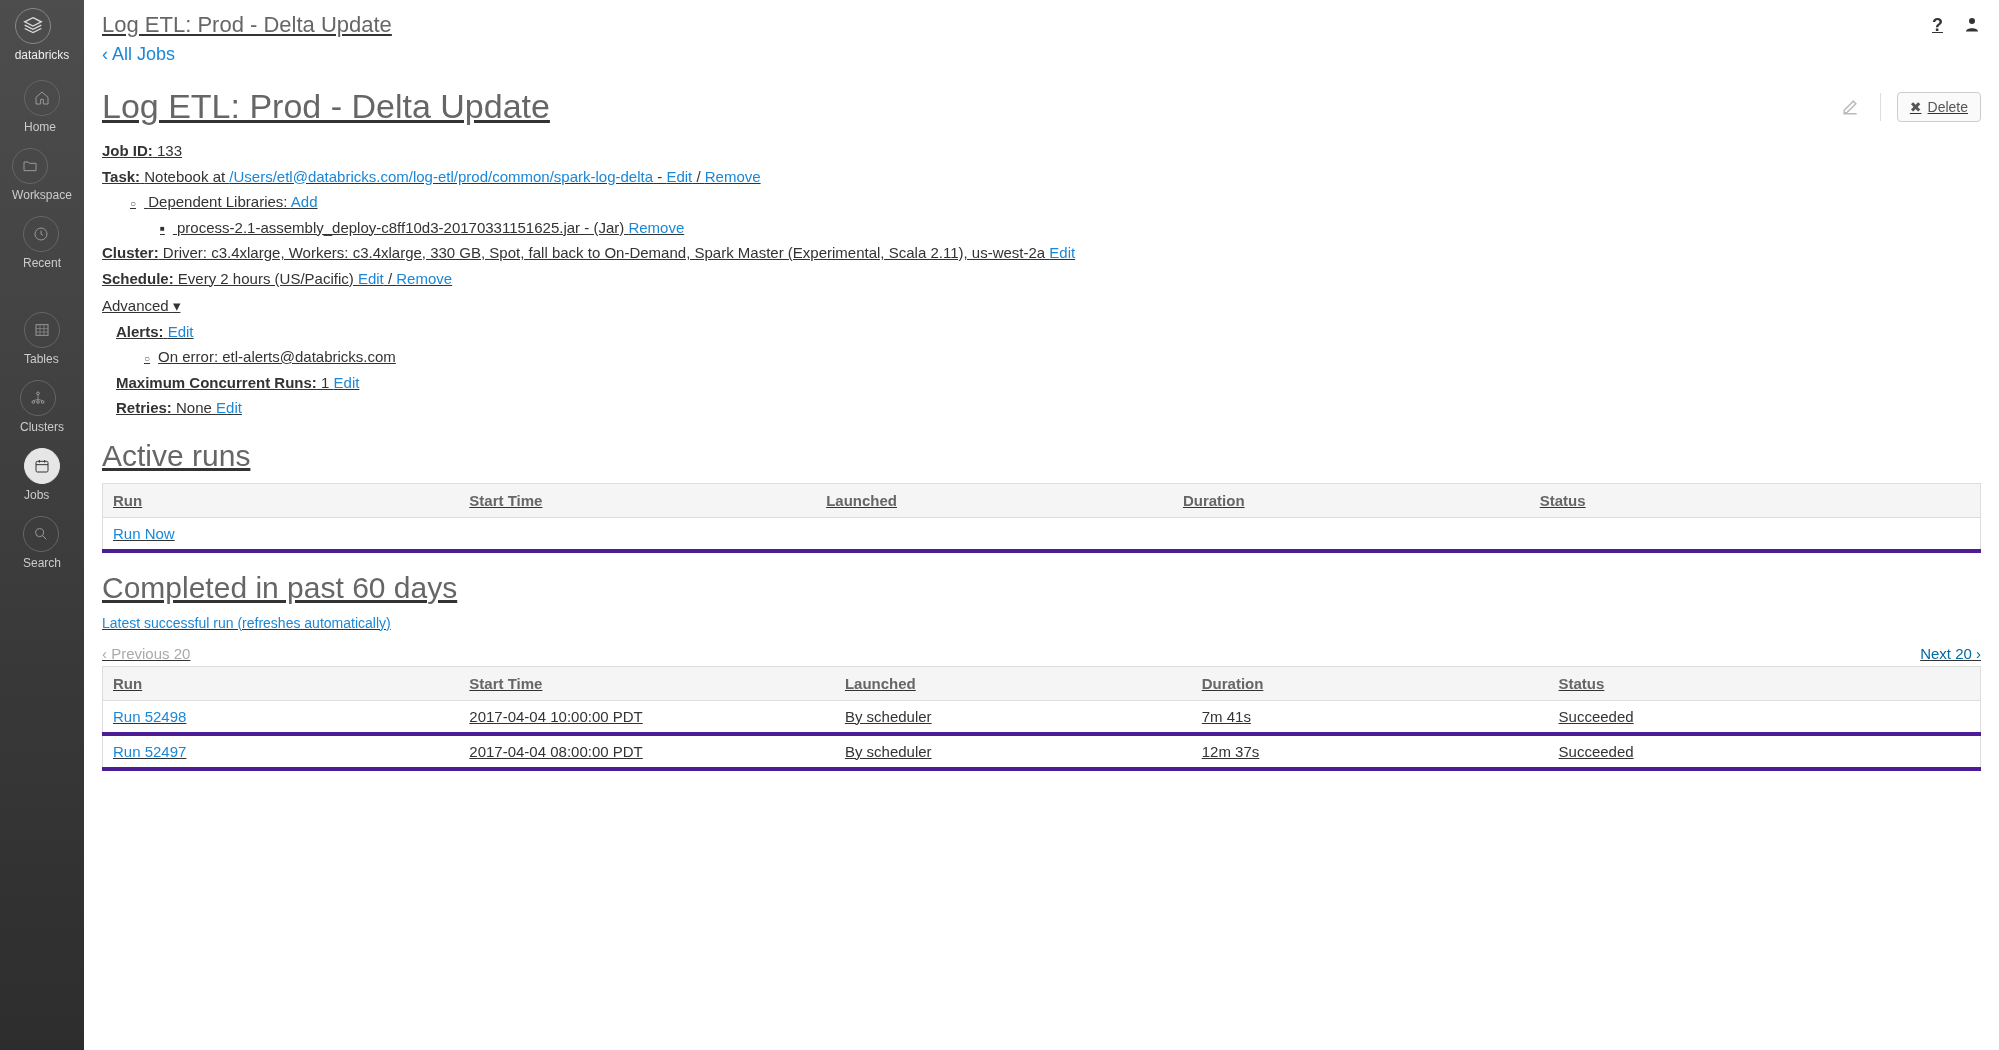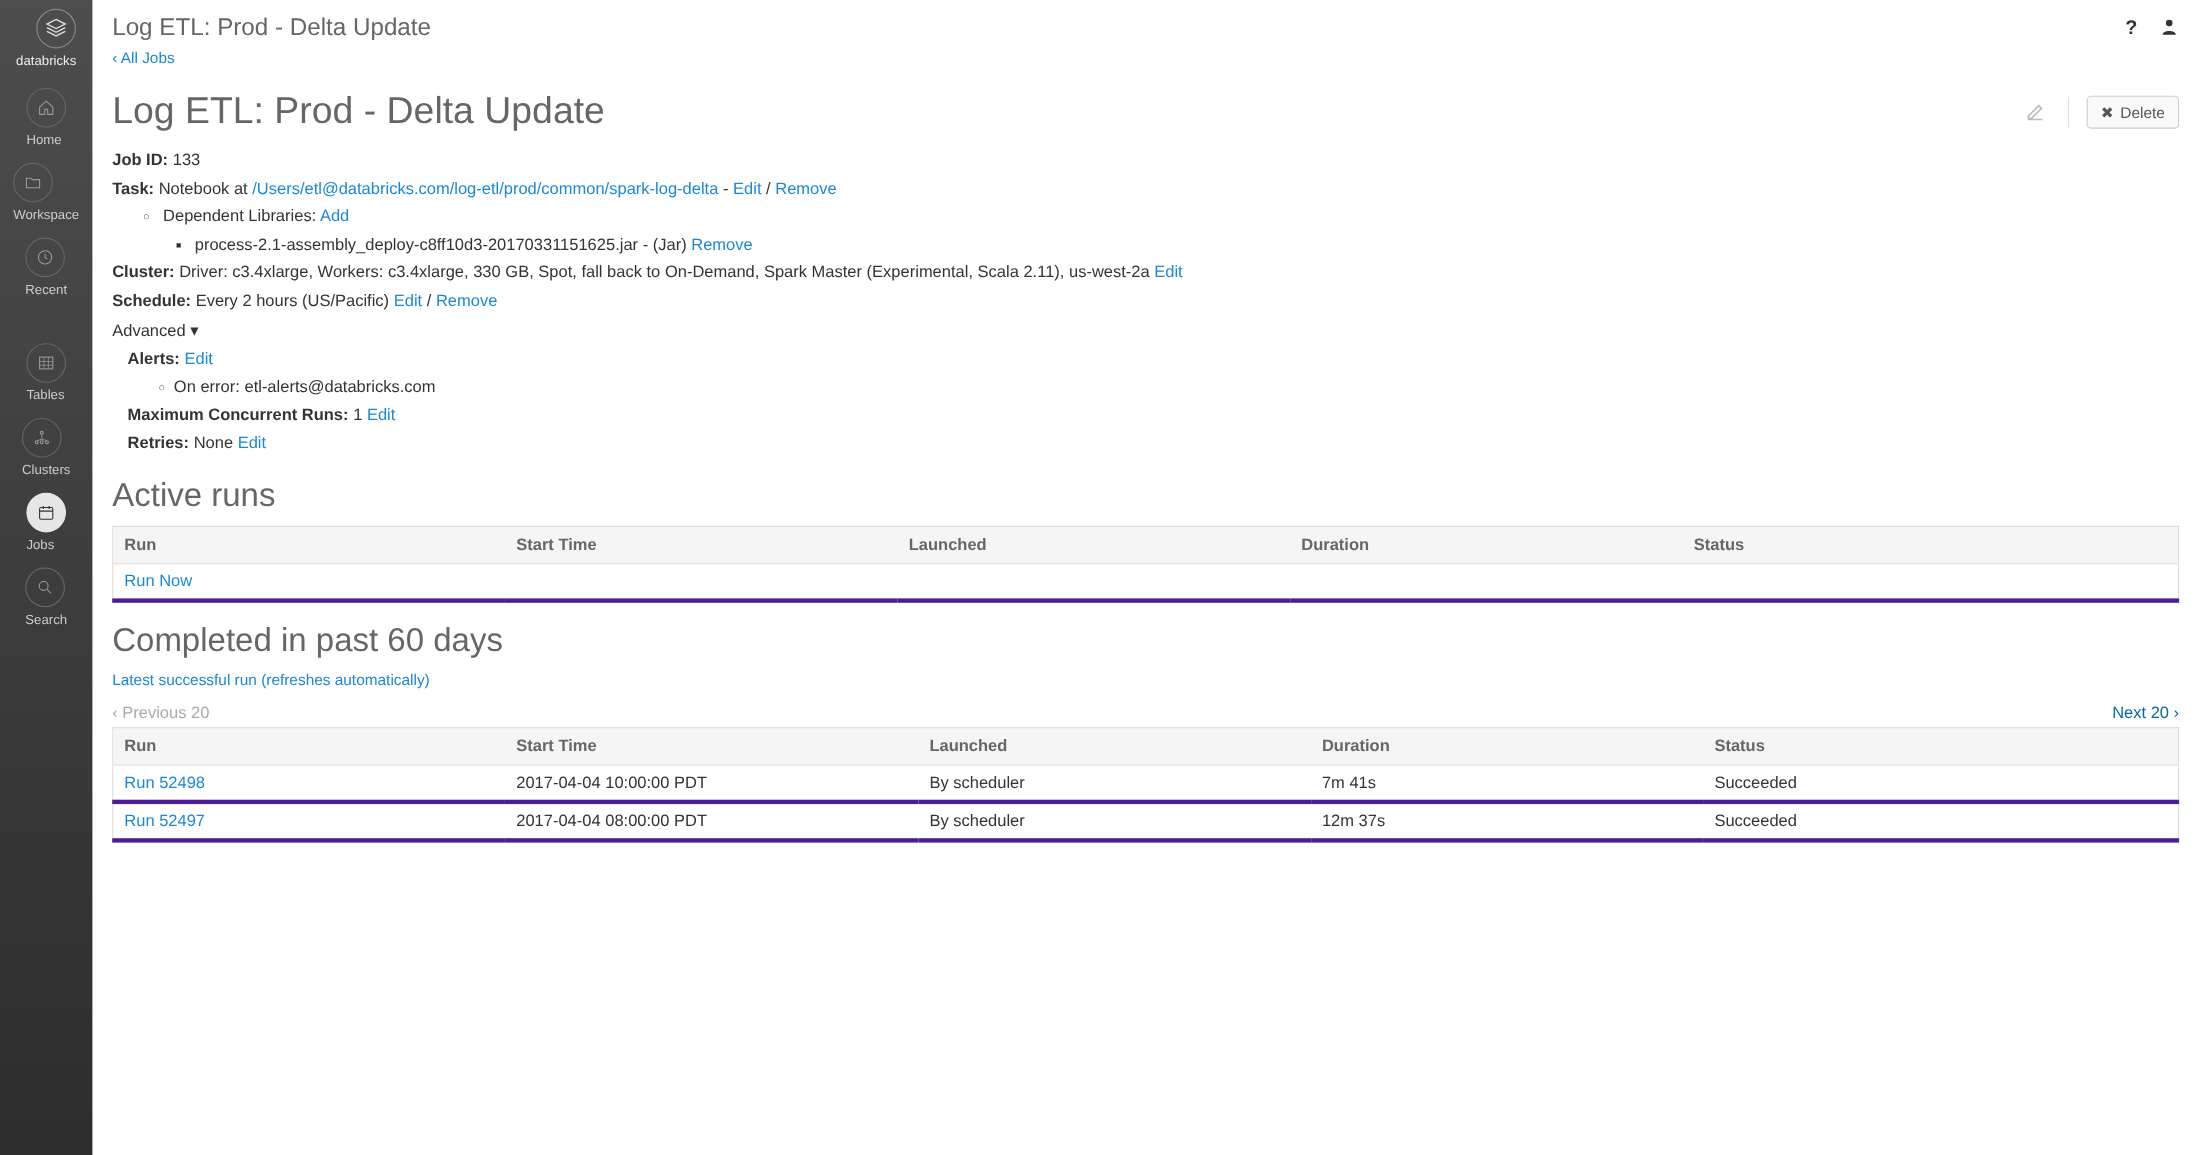--- a/index.html
+++ b/index.html
@@ -1,32 +1,32 @@
 <!DOCTYPE html>
 <html><head>
 <meta charset="utf-8">
 <style>
 * { box-sizing: border-box; margin: 0; padding: 0; }
 body { font-family: -apple-system, BlinkMacSystemFont, "Segoe UI", Helvetica, Arial, sans-serif; font-size: 14px; color: #333; }
 .app { display: flex; height: 100vh; }
 .sidebar { width: 84px; background: linear-gradient(180deg, #4d4d4d 0%, #2d2d2d 100%); color: #bbb; display: flex; flex-direction: column; align-items: center; padding-top: 8px; flex-shrink: 0; }
-.brand { display: flex; flex-direction: column; align-items: flex-end; margin-bottom: 18px; cursor: pointer; }
+.brand { display: flex; flex-direction: column; align-items: flex-start; margin-bottom: 18px; cursor: pointer; }
 .brand-icon { width: 36px; height: 36px; border: 1px solid #888; border-radius: 50%; display: flex; align-items: center; justify-content: center; }
 .brand-label { font-size: 12px; margin-top: 4px; color: #eee; }
 .sb-item { display: flex; flex-direction: column; align-items: flex-start; margin-bottom: 14px; cursor: pointer; }
 .sb-icon { width: 36px; height: 36px; border: 1px solid #666; border-radius: 50%; display: flex; align-items: center; justify-content: center; color: #999; }
 .sb-item.active .sb-icon { background: #e6e6e6; color: #333; border-color: #e6e6e6; }
 .sb-label { font-size: 12px; margin-top: 4px; color: #ccc; }
 .sb-gap { height: 28px; }
-.main { flex: 1; padding: 12px 18px 32px 18px; overflow: auto; }
+.main { flex: 1; padding: 12px 18px 32px 18px; overflow: auto; text-decoration: underline; }
 .topbar { display: flex; align-items: center; justify-content: space-between; }
 .toptitle { font-size: 22px; font-weight: 300; color: #666; }
 .topicons { display: flex; gap: 20px; font-size: 18px; color: #333; }
 .topicons span { cursor: pointer; }
-.back-link { color: #1a87d8; font-size: 14px; text-decoration: none; display: inline-block; margin-top: 6px; }
+.back-link { color: #1a87d8; font-size: 18px; text-decoration: none; display: inline-block; margin-top: 6px; }
 .job-header { display: flex; align-items: center; margin-top: 22px; }
 .job-title { font-size: 34px; font-weight: 300; color: #666; flex: 1; }
 .edit-icon { color: #bbb; font-size: 18px; padding: 0 20px; cursor: pointer; }
 .vr { width: 1px; height: 28px; background: #ddd; margin-right: 16px; }
 .delete-btn { border: 1px solid #ccc; background: #fafafa; color: #555; padding: 6px 12px; border-radius: 4px; cursor: pointer; font-size: 14px; display: flex; align-items: center; gap: 6px; }
 .details { margin-top: 12px; line-height: 1.7; font-size: 15px; }
 .details strong { font-weight: 700; }
 .link { color: #1a87d8; text-decoration: none; cursor: pointer; }
 .indent1 { margin-left: 28px; }
 .indent2 { margin-left: 58px; }

